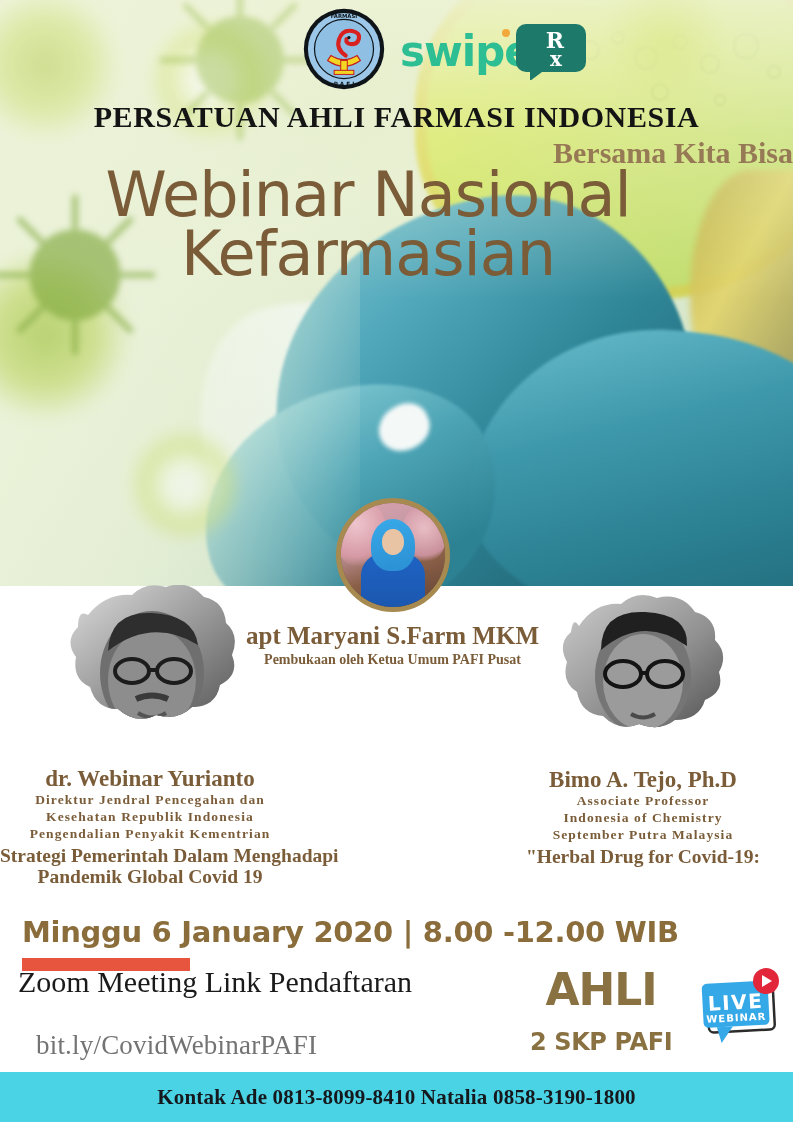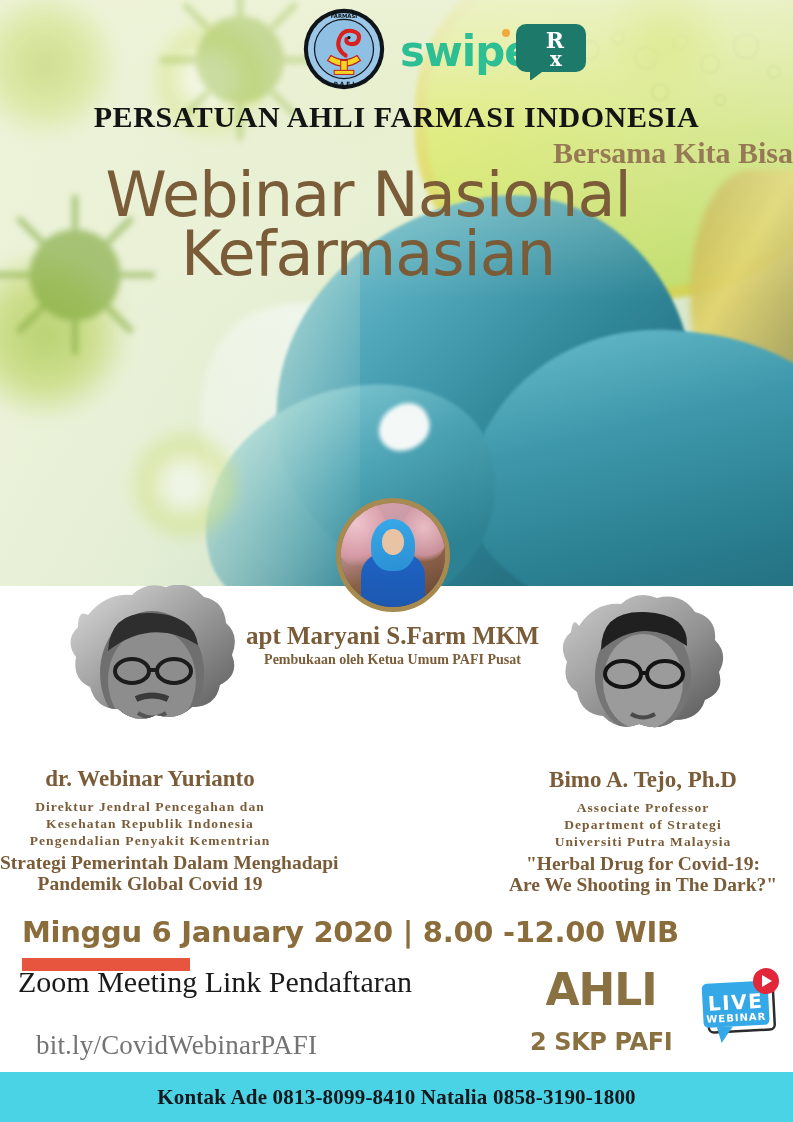--- a/index.html
+++ b/index.html
@@ -82,21 +82,21 @@
   
   .spk{position:absolute;width:300px;text-align:center;}
   .spk-left{left:0px;top:585px;}
   .spk-right{left:493px;top:592px;}
   .portrait{position:relative;width:220px;height:175px;margin:0 auto;}
   .portrait svg{display:block;}
   .spk-name{font-family:"Liberation Serif",serif;font-weight:bold;font-size:23px;color:#7a5c38;}
   .spk-left .spk-name{margin-top:6px;}
   .spk-right .spk-name{}
   .spk-affil{font-family:"Liberation Serif",serif;font-weight:bold;font-size:13.5px;line-height:1.25;
-    letter-spacing:1.1px;color:#7a5c38;margin-top:7px;}
+    letter-spacing:1.1px;color:#7a5c38;margin-top:0;}
   .spk-topic{font-family:"Liberation Serif",serif;font-weight:bold;font-size:20px;line-height:1.1;
     color:#7a5c38;margin-top:2px;white-space:nowrap;}
   .spk-left .spk-topic{font-size:19.5px;}
   .spk-right .spk-topic{font-size:19.5px;}
 
   
   .datetime{position:absolute;left:22px;top:915px;font-family:"DejaVu Sans",sans-serif;font-weight:bold;
     font-size:29px;color:#8a6d3b;letter-spacing:-.3px;white-space:nowrap;}
   .redbar{position:absolute;left:22px;top:958px;width:168px;height:13px;background:#e8553f;}
   .zoomline{position:absolute;left:18px;top:965px;font-family:"Liberation Serif",serif;font-size:30px;
@@ -303,26 +303,25 @@
           </g>
           <path d="M98 122 q12 7 24 0" stroke="#4a4a4a" stroke-width="4" fill="none"></path>
           <path d="M56 148 q54 -20 108 0 l0 27 l-108 0 z" fill="#1f1f1f"></path>
           <path d="M88 148 l22 28 l22 -28 l-10 -4 l-12 14 l-12 -14 z" fill="#f2f2f2"></path>
         </g>
       </svg>
     </div>
     <div class="spk-name">Bimo A. Tejo, Ph.D</div>
     <div class="spk-affil">
       <div>Associate Professor</div>
-      <div>Department of Strategi</div>
-      <div>Universiti Putra Malaysia</div>
+      <div>Indonesia of Chemistry</div>
+      <div>September Putra Malaysia</div>
     </div>
     <div class="spk-topic">
       <div>"Herbal Drug for Covid-19:</div>
-      <div>Are We Shooting in The Dark?"</div>
     </div>
   </div>
 
   <div class="datetime">Minggu  6 January  2020 | 8.00 -12.00 WIB</div>
   <div class="redbar"></div>
   <div class="zoomline">Zoom Meeting  Link  Pendaftaran</div>
 
   <div class="freebox">
     <div class="free-big">AHLI</div>
     <div class="free-sub">2 SKP PAFI</div>

